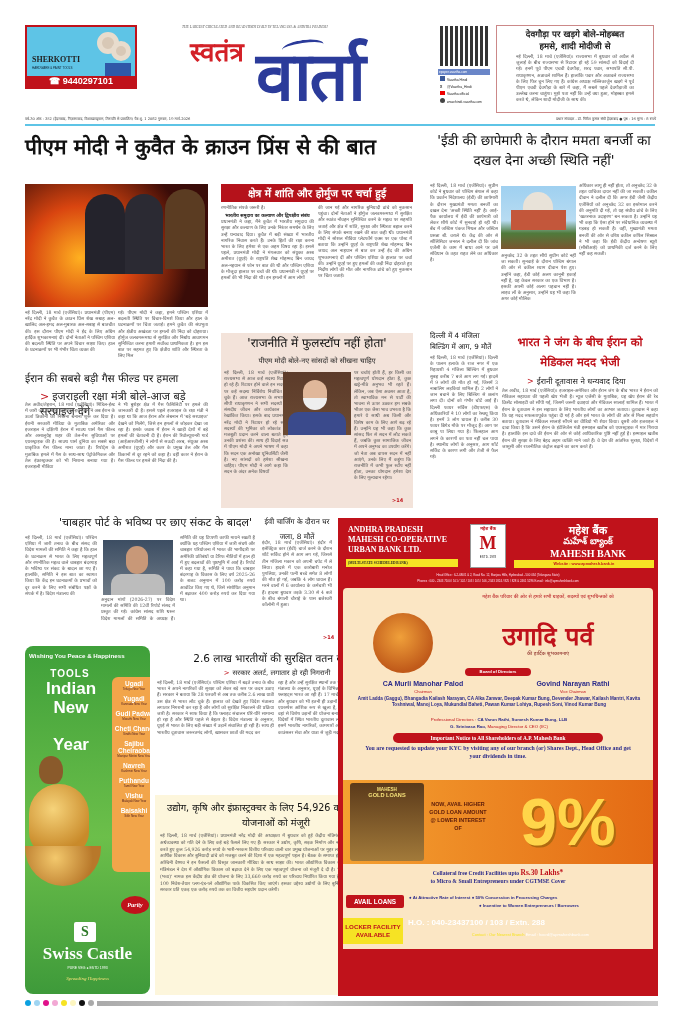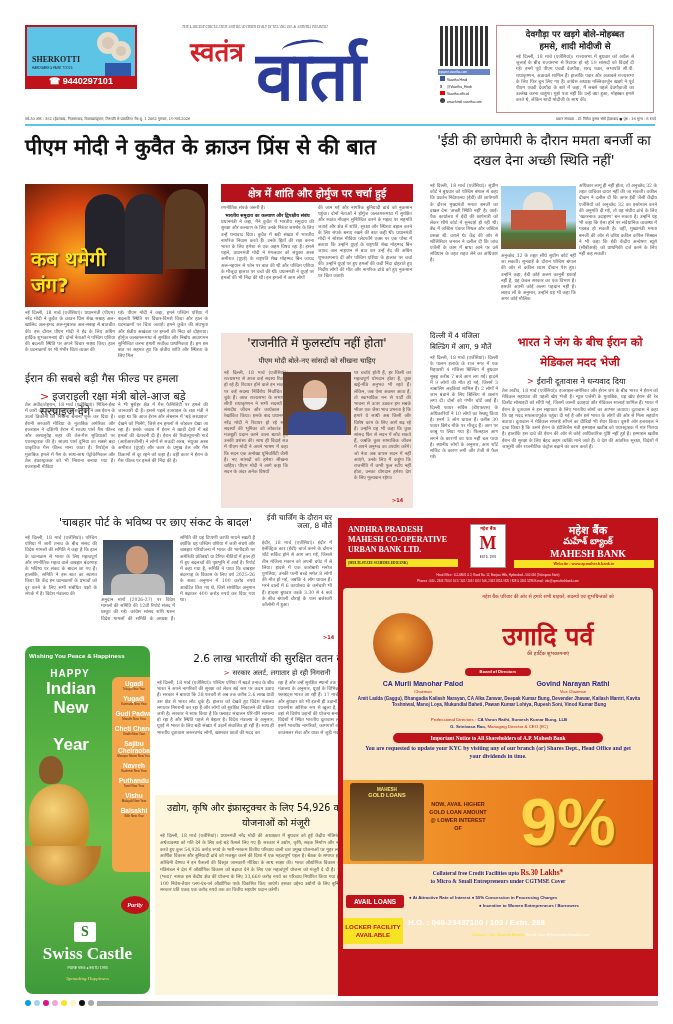--- a/index.html
+++ b/index.html
@@ -45,21 +45,20 @@
 <div class="abs" style="left:25px;top:116px;width:200px;font:3.6px 'DejaVu Serif',serif;color:#333;white-space:nowrap;">वर्ष-30 अंक : 352 (हैदराबाद, निज़ामाबाद, विशाखापट्टणम, तिरुपति से प्रकाशित) चैत्र शु. 1 2082 गुरुवार, 19 मार्च-2026</div>
 <div class="abs" style="left:466px;top:116px;width:190px;text-align:right;font:3.6px 'DejaVu Serif',serif;color:#333;white-space:nowrap;">प्रधान संपादक - डॉ. गिरीश कुमार संघी हैदराबाद ● पृष्ठ : 16 मूल्य : 8 रुपये</div>
 <div class="abs" style="left:25px;top:124px;width:630px;height:2px;background:#5ec4e6;"></div>
 
 <div class="abs hl" style="left:25px;top:130px;width:400px;font-size:21px;line-height:34px;white-space:nowrap;">पीएम मोदी ने कुवैत के क्राउन प्रिंस से की बात</div>
 
 <div class="abs img" style="left:25px;top:184px;width:183px;height:123px;background:radial-gradient(circle at 30% 60%,#ffb020 0,#d94510 35%,#3a0c08 75%);">
   <div style="position:absolute;left:60px;top:10px;width:40px;height:80px;background:#24232c;border-radius:20px 20px 0 0;"></div>
   <div style="position:absolute;left:100px;top:10px;width:38px;height:80px;background:#2b2a33;border-radius:20px 20px 0 0;"></div>
   <div style="position:absolute;left:140px;top:5px;width:40px;height:80px;background:#5b3c22;border-radius:20px 20px 0 0;"></div>
-  <div style="position:absolute;left:6px;top:62px;width:100px;font:bold 20px 'DejaVu Sans',sans-serif;color:#ffe21a;line-height:26px;text-shadow:1px 1px 2px #000;">कब थमेगी जंग?</div>
 </div>
 
 <div class="abs col-text" style="left:25px;top:310px;width:90px;height:56px;">नई दिल्ली, 18 मार्च (एजेंसियां)। प्रधानमंत्री (पीएम) नरेंद्र मोदी ने कुवैत के क्राउन प्रिंस शेख सबाह अल-खालिद अल-हमद अल-मुबारक अल-सबाह से बातचीत की। इस दौरान पीएम मोदी ने ईद के लिए अग्रिम हार्दिक शुभकामनाएं दीं। दोनों नेताओं ने पश्चिम एशिया की बदलती स्थिति पर अपने विचार साझा किए। हाल के घटनाक्रमों पर भी गंभीर चिंता व्यक्त की</div>
 <div class="abs col-text" style="left:118px;top:310px;width:90px;height:56px;">गई। पीएम मोदी ने कहा, हमने पश्चिम एशिया में बदलती स्थिति पर विचार-विमर्श किया और हाल के घटनाक्रमों पर चिंता जताई। हमने कुवैत की संप्रभुता और क्षेत्रीय अखंडता पर हमलों की निंदा को दोहराया। होर्मुज जलडमरूमध्य से सुरक्षित और निर्बाध आवागमन सुनिश्चित करना हमारी सर्वोच्च प्राथमिकता है। हम इस बात पर सहमत हुए कि क्षेत्रीय शांति और स्थिरता के लिए मिल</div>
 
 <div class="abs" style="left:221px;top:184px;width:192px;height:18px;background:#b5121b;color:#fff;font:bold 10.5px 'DejaVu Sans',sans-serif;text-align:center;line-height:18px;white-space:nowrap;overflow:hidden;">क्षेत्र में शांति और होर्मुज पर चर्चा हुई</div>
 <div class="abs" style="left:221px;top:205px;width:93px;height:120px;">
   <div class="col-text">रणनीतिक संपर्क जरूरी है।</div>
   <div style="font:bold 4.8px 'DejaVu Serif',serif;text-align:center;color:#222;line-height:6px;margin:1px 0;">भारतीय समुदाय का कल्याण और द्विपक्षीय संबंध</div>
   <div class="col-text" style="height:95px;">प्रधानमंत्री ने कहा, मैंने कुवैत में भारतीय समुदाय की सुरक्षा और कल्याण के लिए उनके निरंतर समर्थन के लिए उन्हें धन्यवाद दिया। कुवैत में बड़ी संख्या में भारतीय नागरिक निवास करते हैं। उनके हितों की रक्षा करना भारत के लिए हमेशा से एक अहम विषय रहा है। इससे पहले, प्रधानमंत्री मोदी ने मंगलवार को संयुक्त अरब अमीरात (यूएई) के राष्ट्रपति शेख मोहम्मद बिन जायद अल-नहयान से फोन पर बात की थी और पश्चिम एशिया के मौजूदा हालात पर चर्चा की थी। प्रधानमंत्री ने यूएई पर हमलों की भी निंदा की थी। इन हमलों में आम लोगों</div>
@@ -101,27 +100,27 @@
 
 <div class="abs hl" style="left:25px;top:514px;width:232px;font-size:11px;line-height:18px;font-weight:normal;white-space:nowrap;margin-left:34px;">'चाबहार पोर्ट के भविष्य पर छाए संकट के बादल'</div>
 <div class="abs col-text" style="left:25px;top:535px;width:72px;height:85px;">नई दिल्ली, 18 मार्च (एजेंसियां)। पश्चिम एशिया में जारी तनाव के बीच संसद की विदेश मामलों की समिति ने कहा है कि हाल के घटनाक्रम से भारत के लिए महत्वपूर्ण और रणनीतिक महत्व वाले चाबहार बंदरगाह के भविष्य पर संकट के बादल छा गए हैं। हालांकि, समिति ने इस बात का स्वागत किया कि केंद्र इन घटनाक्रमों के प्रभावों को दूर करने के लिए सभी संबंधित पक्षों के संपर्क में है। विदेश मंत्रालय की</div>
 <div class="abs img" style="left:103px;top:540px;width:70px;height:55px;background:linear-gradient(#3c4d62,#6f7b88);">
   <div style="position:absolute;left:23px;top:6px;width:22px;height:28px;background:#c89878;border-radius:11px;"></div>
   <div style="position:absolute;left:8px;top:34px;width:54px;height:21px;background:#bcbcbc;border-radius:10px 10px 0 0;"></div>
 </div>
 <div class="abs col-text" style="left:101px;top:597px;width:74px;height:25px;">अनुदान मांगों (2026-27) पर विदेश मामलों की समिति की 12वीं रिपोर्ट संसद में प्रस्तुत की गई। कांग्रेस सांसद शशि थरूर विदेश मामलों की समिति के अध्यक्ष हैं। विदेश</div>
 <div class="abs col-text" style="left:180px;top:535px;width:75px;height:85px;">समिति की यह टिप्पणी काफी मायने रखती है क्योंकि यह पश्चिम एशिया में जारी संघर्ष और चाबहार परियोजना में भारत की भागीदारी पर अमेरिकी प्रतिबंधों या टैरिफ नीतियों में हाल ही में हुए बदलावों की पृष्ठभूमि में आई है। रिपोर्ट में कहा गया है, समिति ने पाया कि चाबहार बंदरगाह के विकास के लिए वर्ष 2025-26 के बजट अनुमान में 100 करोड़ रुपये आवंटित किए गए थे, जिसे संशोधित अनुमान में बढ़ाकर 400 करोड़ रुपये कर दिया गया था।</div>
 
-<div class="abs hl" style="left:262px;top:514px;width:70px;font-size:7.4px;line-height:8px;text-align:right;font-weight:normal;">ईवी चार्जिंग के दौरान घर जला, 8 मौतें</div>
+<div class="abs hl" style="left:262px;top:514px;width:70px;font-size:7.4px;line-height:15px;text-align:center;font-weight:normal;">ईवी चार्जिंग के दौरान घर जला, 8 मौतें</div>
 <div class="abs col-text" style="left:262px;top:540px;width:70px;height:92px;">इंदौर, 18 मार्च (एजेंसियां)। इंदौर में इलेक्ट्रिक कार (ईवी) चार्ज करने के दौरान शॉर्ट सर्किट होने से आग लग गई, जिससे तीन मंजिला मकान को अपनी चपेट में ले लिया। हादसे में एक कारोबारी मनोज पुगलिया, उनकी पत्नी बच्चे समेत 8 लोगों की मौत हो गई, जबकि 4 लोग घायल हैं। मरने वालों में 6 कार्यालय के कर्मचारी भी हैं। हादसा बुधवार तड़के 3.30 से 4 बजे के बीच बंगाली चौराहे के पास ब्रजेश्वरी कॉलोनी में हुआ।</div>
 <div class="abs" style="left:323px;top:634px;font:bold 5px 'DejaVu Sans',sans-serif;color:#c0121b;">&gt;14</div>
 
 <div class="abs" style="left:25px;top:646px;width:125px;height:348px;background:linear-gradient(#3fa03a,#6cbf4a 55%,#3e9a3a);border-radius:8px;overflow:hidden;">
   <div style="position:absolute;left:4px;top:6px;width:130px;font:bold 6.2px 'Liberation Sans',sans-serif;color:#fff;white-space:nowrap;">Wishing You Peace &amp; Happiness</div>
-  <div style="position:absolute;left:10px;top:22px;width:70px;text-align:center;font:bold 10px 'Liberation Sans',sans-serif;color:#fff;letter-spacing:1px;">HAPPY</div>
+  <div style="position:absolute;left:10px;top:22px;width:70px;text-align:center;font:bold 10px 'Liberation Sans',sans-serif;color:#fff;letter-spacing:1px;">TOOLS</div>
   <div style="position:absolute;left:6px;top:33px;width:80px;text-align:center;font:bold 17px 'Liberation Sans',sans-serif;color:#fff;">Indian</div>
   <div style="position:absolute;left:6px;top:52px;width:80px;text-align:center;font:bold 17px 'Liberation Sans',sans-serif;color:#fff;">New</div>
   <div style="position:absolute;left:6px;top:71px;width:80px;text-align:center;font:bold 17px 'Liberation Sans',sans-serif;color:#fff;margin-top:18px;">Year</div>
   <div style="position:absolute;left:87px;top:31px;width:44px;height:195px;background:#f2a54a;border-radius:6px;padding:3px 2px;text-align:center;">
     <div>
         <div style="font:bold 6.5px 'Liberation Sans',sans-serif;color:#fff;">Ugadi</div>
         <div style="font:3px 'Liberation Sans',sans-serif;color:#522;">Telugu New Year</div>
       </div>
     <div>
         <div style="font:bold 6.5px 'Liberation Sans',sans-serif;color:#fff;margin-top:4px;">Yugadi</div>

